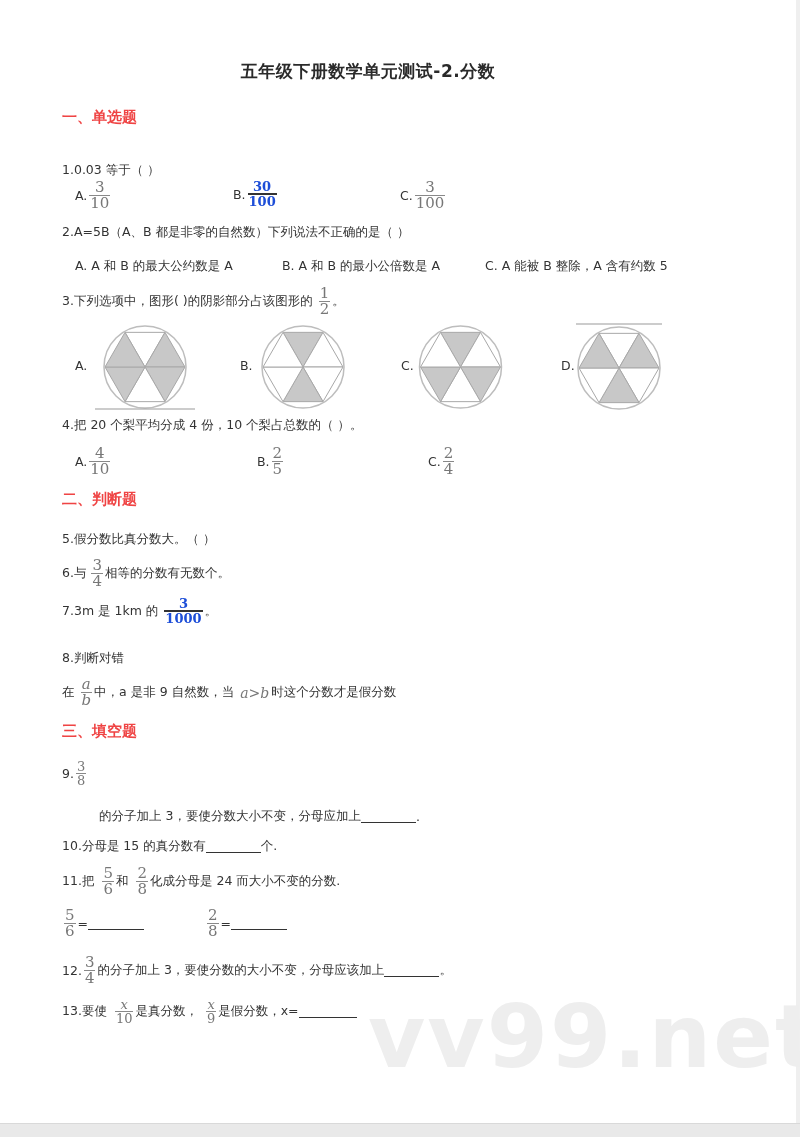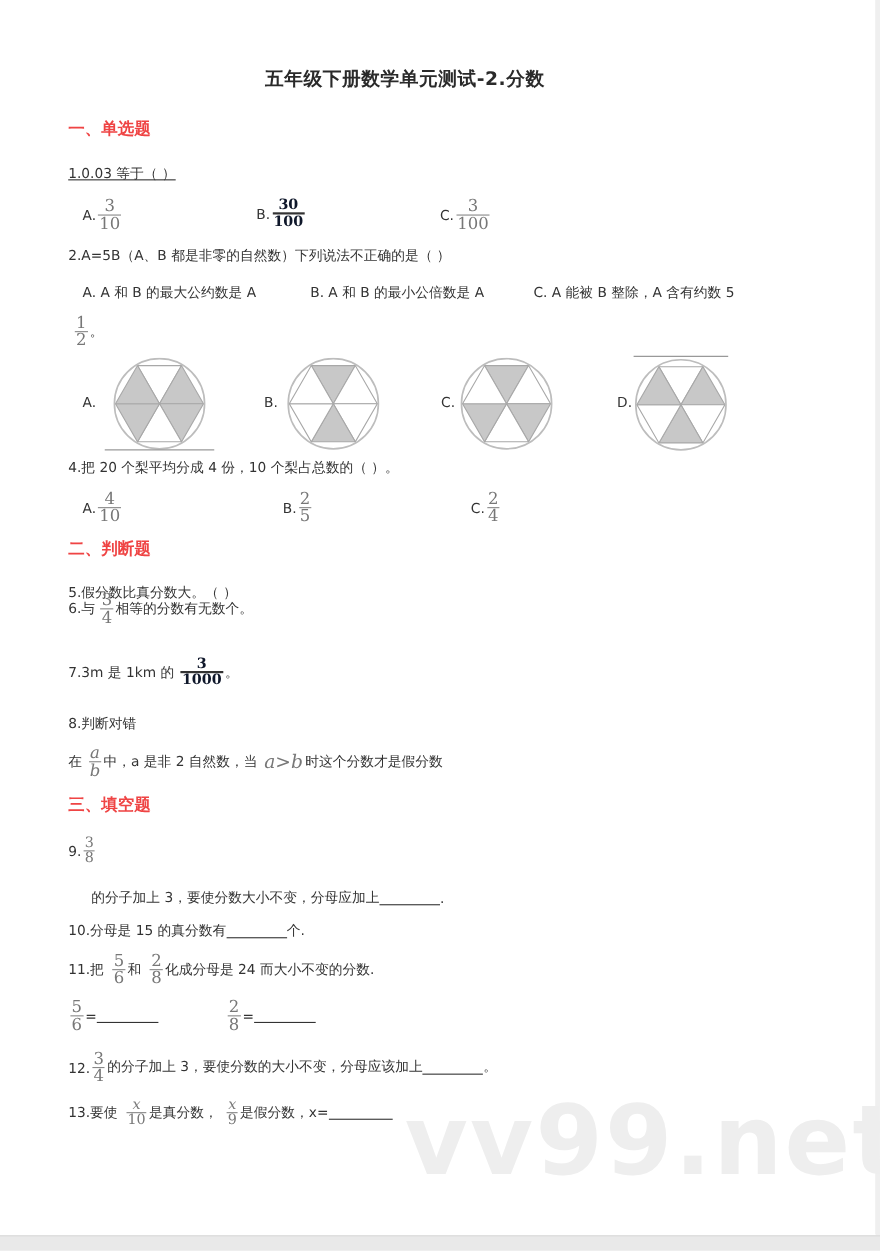--- a/index.html
+++ b/index.html
@@ -14,43 +14,43 @@
   .right-edge { position:absolute; left:796px; top:0; width:4px; height:1123px; background:#efefef; }
 
   .title { position:absolute; left:0; width:736px; top:60px; text-align:center; font-size:17px; font-weight:bold; color:#2a2a2a; letter-spacing:0.5px; }
   .section { position:absolute; left:62px; font-size:15px; font-weight:bold; color:#ef4444; }
   .q { position:absolute; left:62px; font-size:12.5px; color:#333; white-space:nowrap; display:flex; align-items:center; }
   .opt { position:absolute; font-size:12.5px; color:#333; white-space:nowrap; display:flex; align-items:center; }
   .frac { display:inline-flex; flex-direction:column; align-items:center; vertical-align:middle; margin:0 2px; font-family:"DejaVu Serif","Liberation Serif",serif; color:#777; line-height:1; }
   .frac .num { font-size:15px; padding:0 1px; }
   .frac .den { font-size:15px; padding:0 1px; border-top:1.5px solid #888; }
   .frac.small .num, .frac.small .den { font-size:13px; }
-  .frac.bold { color:#0f172a; }
+  .frac.bold { color:#1d4ed8; }
   .frac.bold .num, .frac.bold .den { font-weight:bold; font-size:13px; }
   .frac.bold .den { border-top:2px solid #333; }
-  .italic-math { font-family:"DejaVu Serif","Liberation Serif",serif; font-style:italic; color:#777; font-size:17px; margin:0 2px; }
+  .italic-math { font-family:"DejaVu Serif","Liberation Serif",serif; font-style:italic; color:#777; font-size:14px; margin:0 2px; }
   .blank { display:inline-block; border-bottom:1px solid #333; height:12px; }
   .fig { position:absolute; }
   .fig-label { position:absolute; font-size:12.5px; color:#333; }
   .watermark { position:absolute; left:368px; top:985px; font-family:"DejaVu Sans","Liberation Sans",sans-serif; font-weight:bold; font-size:88px; color:#eeeeee; letter-spacing:2px; }
 </style>
 </head>
 <body>
 
 <div class="page"></div>
 <div class="right-edge"></div>
 <div class="bottom-bar"></div>
 
 <div class="watermark">vv99.net</div>
 
 <div class="title">五年级下册数学单元测试-2.分数</div>
 
 <div class="section" style="top:108px;">一、单选题</div>
 
-<div class="q" style="top:150px;text-decoration:underline;">
+<div class="q" style="top:162px;">
   <span>1.0.03 等于（   ）</span>
 </div>
 <div class="opt" style="left:75px; top:180px;">
   <span>A.</span>
   <span class="frac">
       <span class="num">3</span>
       <span class="den">10</span>
     </span>
 </div>
 <div class="opt" style="left:233px; top:180px;">
@@ -75,20 +75,21 @@
     <span>A. A 和 B 的最大公约数是 A</span>
   </div>
 <div class="opt" style="left:282px; top:258px;">
     <span>B. A 和 B 的最小公倍数是 A</span>
   </div>
 <div class="opt" style="left:485px; top:258px;">
     <span>C. A 能被 B 整除，A 含有约数 5</span>
   </div>
 
 <div class="q" style="top:286px;">
+  <span>3.下列选项中，图形(    )的阴影部分占该图形的</span>
   <span class="frac" style="margin-left:6px;">
       <span class="num">1</span>
       <span class="den">2</span>
     </span>
   <span>。</span>
 </div>
 
 <div class="fig-label" style="left:75px; top:358px;">A.</div>
 <svg class="fig" style="left:95px; top:325px;" width="100" height="85">
     <polygon points="50,42 30.000000000000007,7.358983848622451 70,7.358983848622458" fill="#ffffff" stroke="#a8a8a8" stroke-width="1"></polygon>
@@ -159,21 +160,21 @@
       <span class="den">4</span>
     </span>
 </div>
 
 <div class="section" style="top:490px;">二、判断题</div>
 
 <div class="q" style="top:531px;text-align:right;">
   <span>5.假分数比真分数大。（    ）</span>
 </div>
 
-<div class="q" style="top:538px;justify-content:center;">
+<div class="q" style="top:558px;justify-content:center;">
   <span>6.与</span>
   <span class="frac" style="margin-left:5px;">
       <span class="num">3</span>
       <span class="den">4</span>
     </span>
   <span>相等的分数有无数个。</span>
 </div>
 
 <div class="q" style="top:597px;">
   <span>7.3m 是 1km 的</span>
@@ -186,35 +187,35 @@
 
 <div class="q" style="top:650px;">
   <span>8.判断对错</span>
 </div>
 <div class="q" style="top:677px;">
   <span>在</span>
   <span class="frac" style="margin-left:6px; font-style:italic;">
       <span class="num">a</span>
       <span class="den">b</span>
     </span>
-  <span>中，a 是非 2 自然数，当</span>
+  <span>中，a 是非 9 自然数，当</span>
   <span class="italic-math" style="margin-left:6px;">a&gt;b</span>
   <span>时这个分数才是假分数</span>
 </div>
 
 <div class="section" style="top:722px;">三、填空题</div>
 
 <div class="q" style="top:760px;">
   <span>9.</span>
   <span class="frac small">
       <span class="num">3</span>
       <span class="den">8</span>
     </span>
 </div>
-<div class="q" style="left:56px; top:808px;padding-left:27px;">
+<div class="q" style="left:72px; top:808px;padding-left:27px;">
   <span>的分子加上 3，要使分数大小不变，分母应加上</span>
   <span class="blank" style="width:55px;"></span>
   <span>.</span>
 </div>
 
 <div class="q" style="top:838px;">
   <span>10.分母是 15 的真分数有</span>
   <span class="blank" style="width:55px;"></span>
   <span>个.</span>
 </div>

